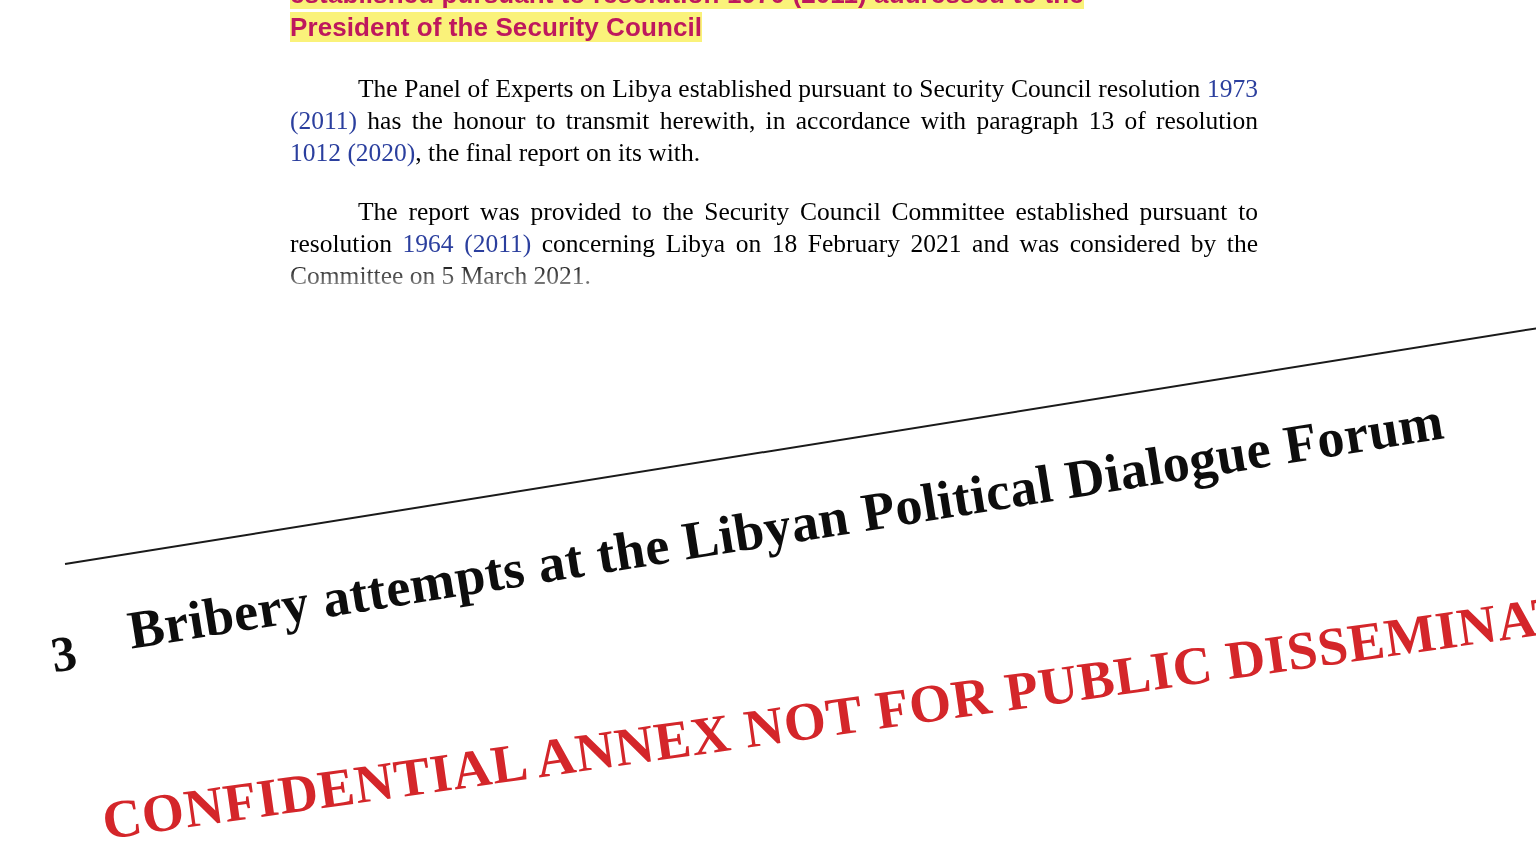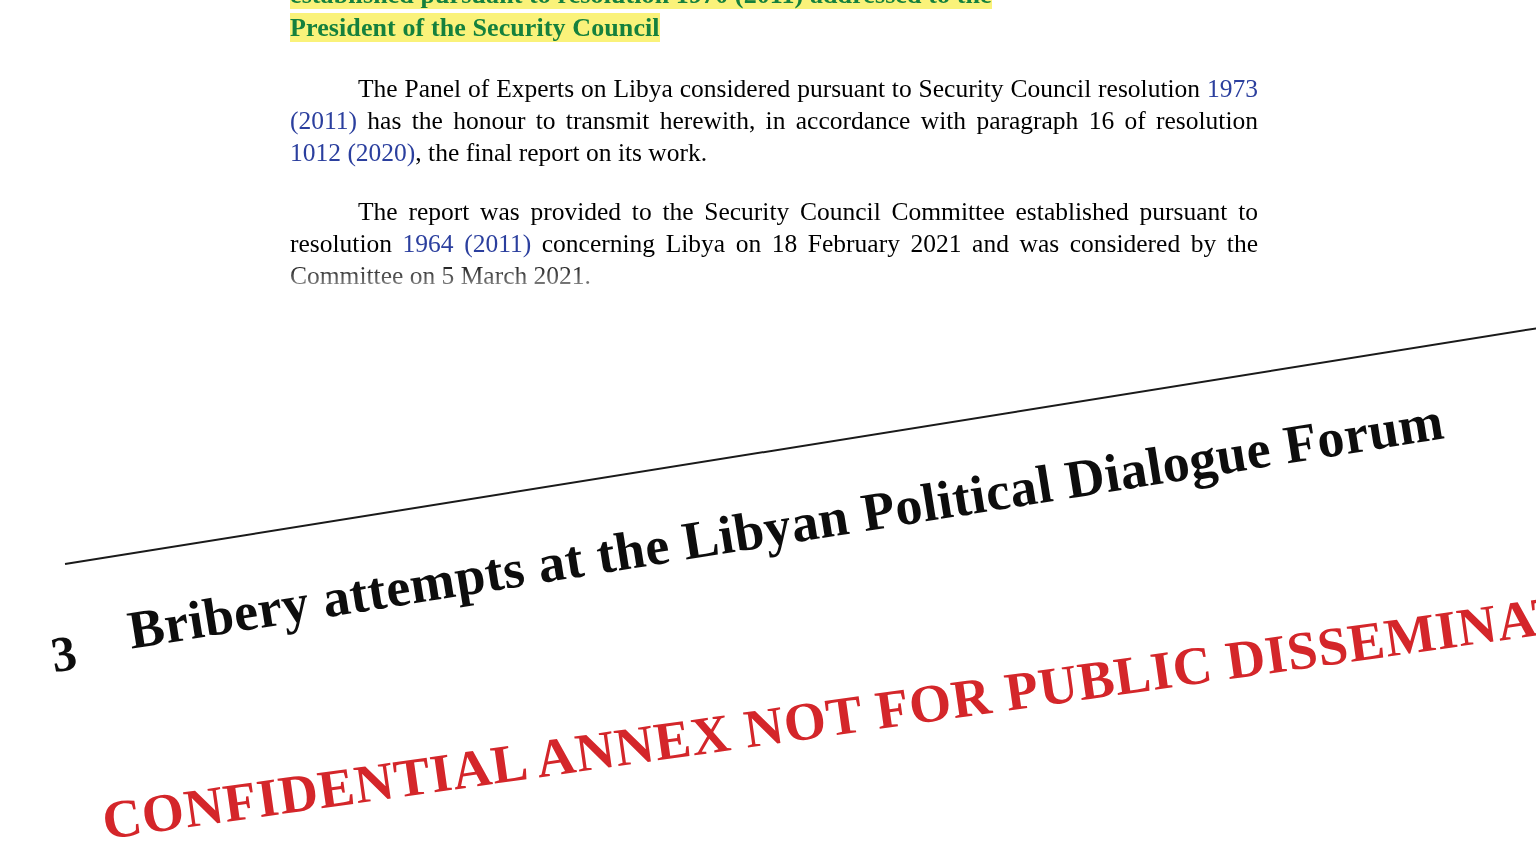--- a/index.html
+++ b/index.html
@@ -26,25 +26,25 @@
     overflow: hidden;
     background: #ffffff;
   }
   .doc-top-inner {
     position: absolute;
     left: 290px;
     top: -22px;
     width: 968px;
   }
   .heading-line {
-    font-family: Liberation Serif, serif;
+    font-family: Liberation Sans, sans-serif;
     font-weight: bold;
     font-size: 26px;
     line-height: 1.28;
-    color: #15803d;
+    color: #be185d;
     letter-spacing: 0.1px;
   }
   .heading-line span.hl {
     background: #faf27a;
     box-decoration-break: clone;
     -webkit-box-decoration-break: clone;
   }
   .para {
     font-family: "Liberation Serif", serif;
     font-size: 25.5px;
@@ -146,21 +146,21 @@
   <div class="doc-top">
     <div class="doc-top-inner">
 
       <div class="heading-line">
         <span class="hl">established pursuant to resolution 1970 (2011) addressed to the</span>
       </div>
       <div class="heading-line">
         <span class="hl">President of the Security Council</span>
       </div>
 
-      <p class="para"><span>The Panel of Experts on Libya considered pursuant to Security Council resolution </span><span class="res-link">1973 (2011)</span><span> has the honour to transmit herewith, in accordance with paragraph 16 of resolution </span><span class="res-link">1012 (2020)</span><span>, the final report on its work.</span></p>
+      <p class="para"><span>The Panel of Experts on Libya established pursuant to Security Council resolution </span><span class="res-link">1973 (2011)</span><span> has the honour to transmit herewith, in accordance with paragraph 13 of resolution </span><span class="res-link">1012 (2020)</span><span>, the final report on its with.</span></p>
 
       <p class="para tight"><span>The report was provided to the Security Council Committee established pursuant to resolution </span><span class="res-link">1964 (2011)</span><span> concerning Libya on 18 February 2021 and was considered by the Committee on 5 March 2021.</span></p>
 
       <p class="para-faded">The Panel would appreciate it if the present letter and the report were brought</p>
     </div>
     <div class="doc-top-fade"></div>
   </div>
 
   <div class="doc-bottom">
     <div class="rot-layer">

